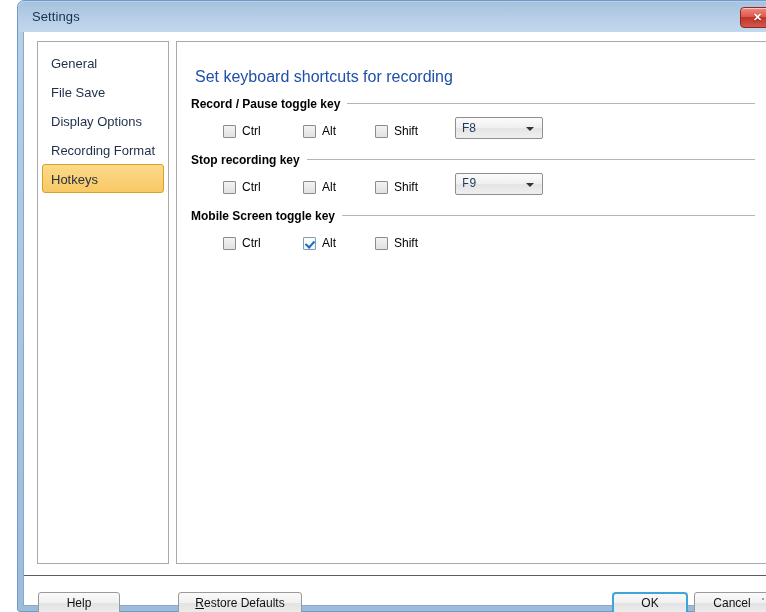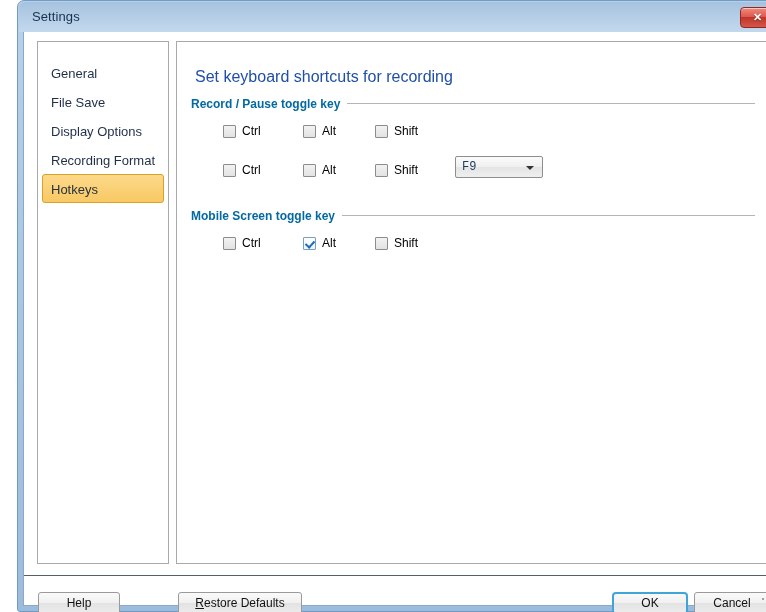--- a/index.html
+++ b/index.html
@@ -86,21 +86,21 @@
   
   .sidebar {
     position: absolute;
     left: 13px;
     top: 9px;
     width: 132px;
     height: 523px;
     background: #ffffff;
     border: 1px solid #a9a9a9;
     box-sizing: border-box;
-    padding-top: 16px;
+    padding-top: 6px;
   }
   .side-item {
     display: block;
     margin: 0 4px;
     height: 29px;
     line-height: 29px;
     padding-left: 8px;
     font-size: 13px;
     color: #1f2f4a;
     box-sizing: border-box;
@@ -144,21 +144,21 @@
   .group-legend {
     position: relative;
     height: 17px;
     display: flex;
     align-items: center;
     gap: 7px;
   }
   .group-legend .lbl {
     font-size: 12px;
     font-weight: bold;
-    color: #0369a1;
+    color: #000000;
     white-space: nowrap;
   }
   .group-legend .rule {
     flex: 1 1 auto;
     height: 1px;
     background: #b5b5b5;
   }
   .group-row {
     position: relative;
     height: 34px;
@@ -317,24 +317,32 @@
             <span class="txt">Ctrl</span>
           </div>
           <div class="cbox" style="left:112px;">
             <span class="box"></span>
             <span class="txt">Alt</span>
           </div>
           <div class="cbox" style="left:184px;">
             <span class="box"></span>
             <span class="txt">Shift</span>
           </div>
+          <div class="combo" style="left:264px;">
+            <span class="val">F8</span>
+            <span class="arrow"></span>
+          </div>
         </div>
       </div>
 
       <div class="group" style="top:109px;">
+        <div class="group-legend">
+          <span class="lbl">Stop recording key</span>
+          <span class="rule"></span>
+        </div>
         <div class="group-row">
           <div class="cbox" style="left:32px;">
             <span class="box"></span>
             <span class="txt">Ctrl</span>
           </div>
           <div class="cbox" style="left:112px;">
             <span class="box"></span>
             <span class="txt">Alt</span>
           </div>
           <div class="cbox" style="left:184px;">

